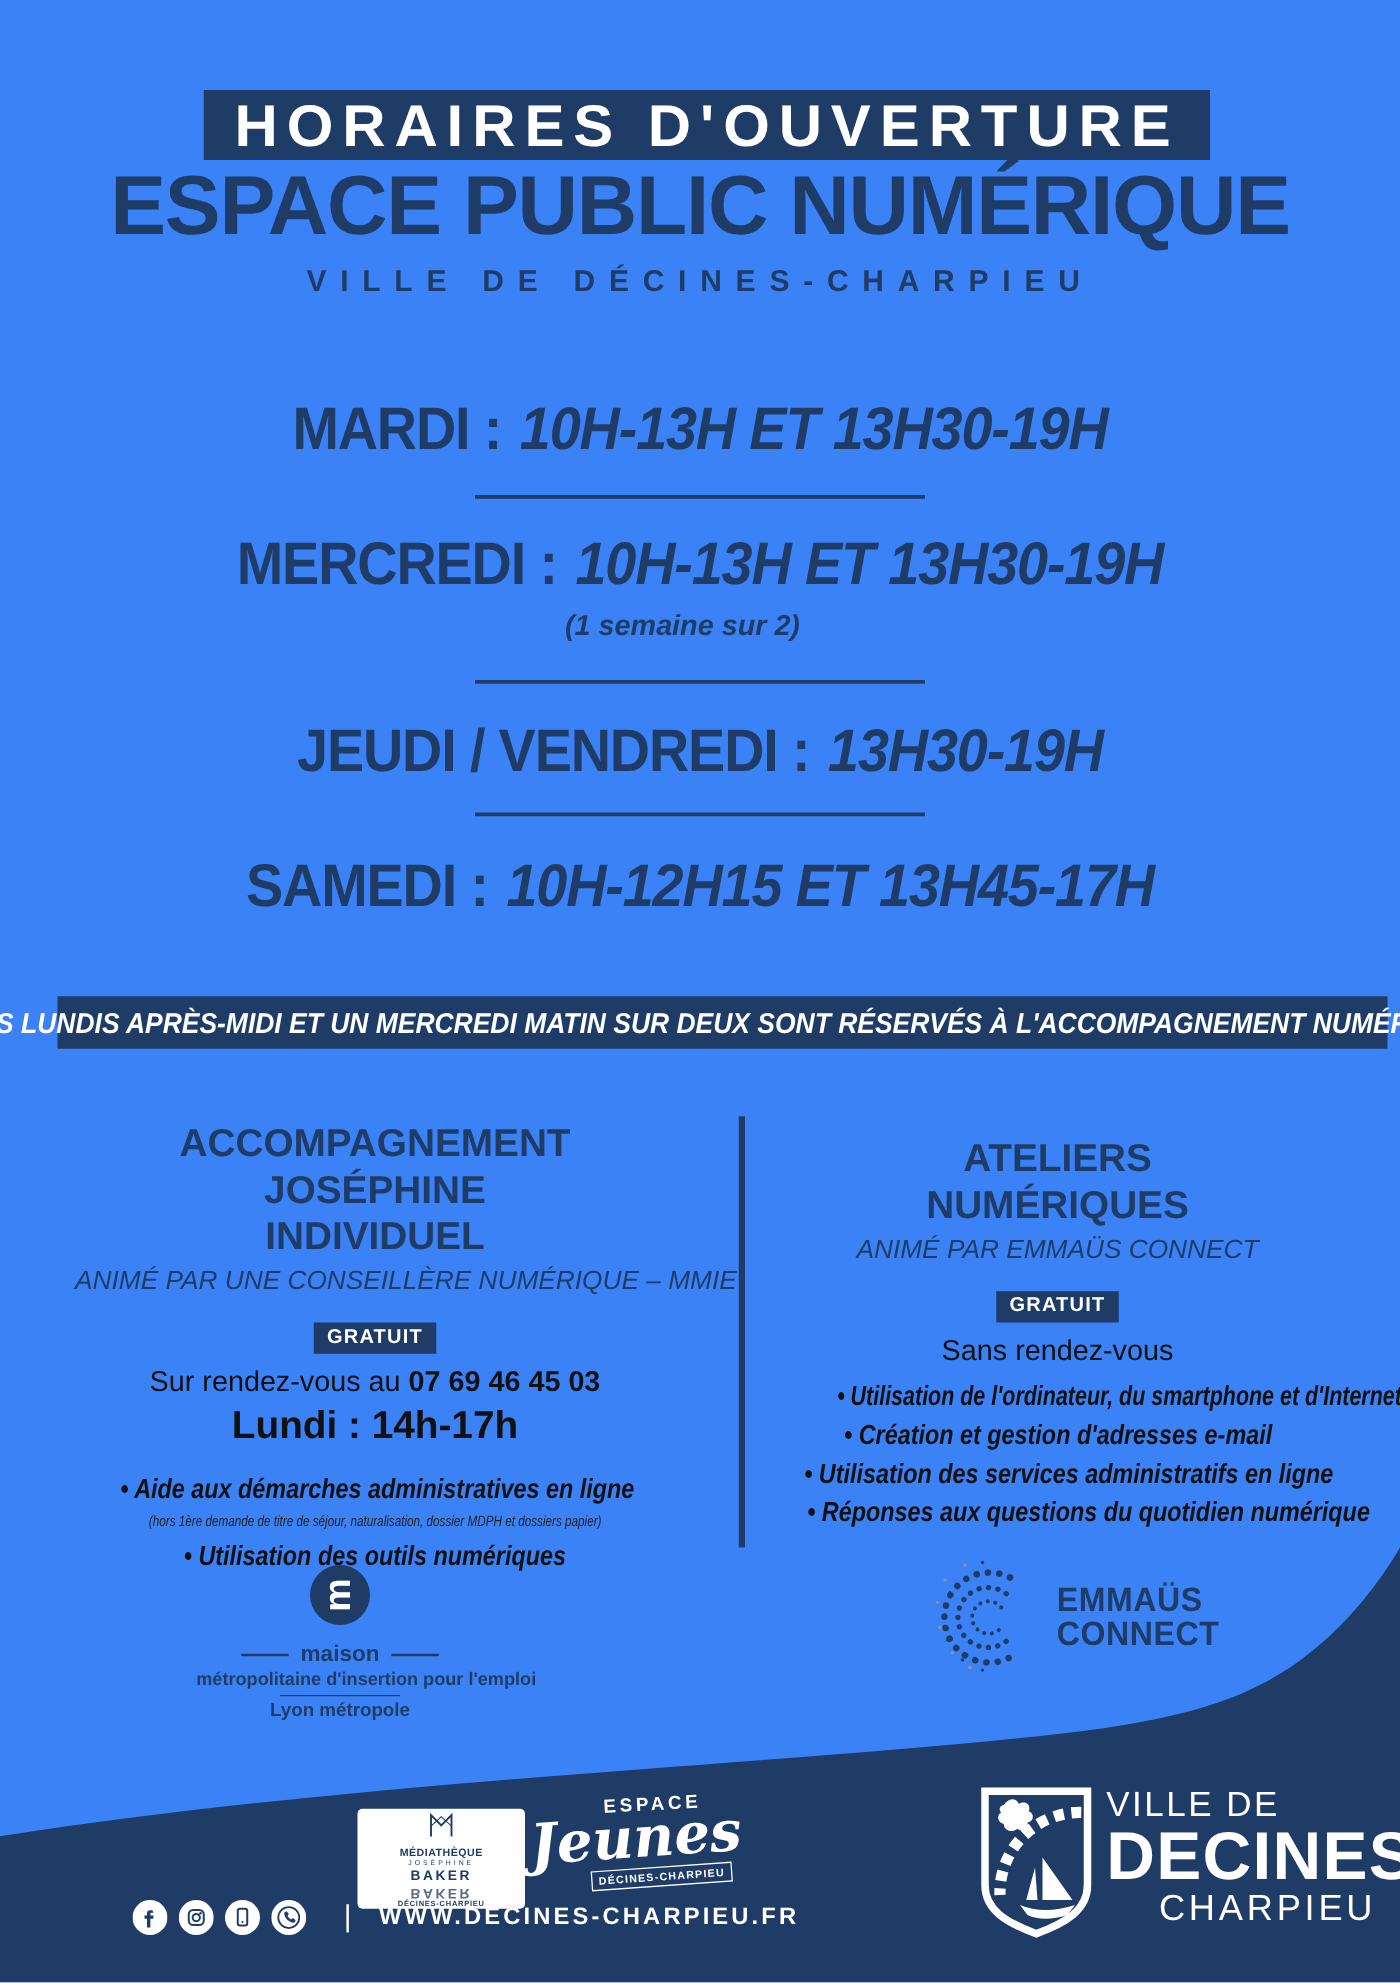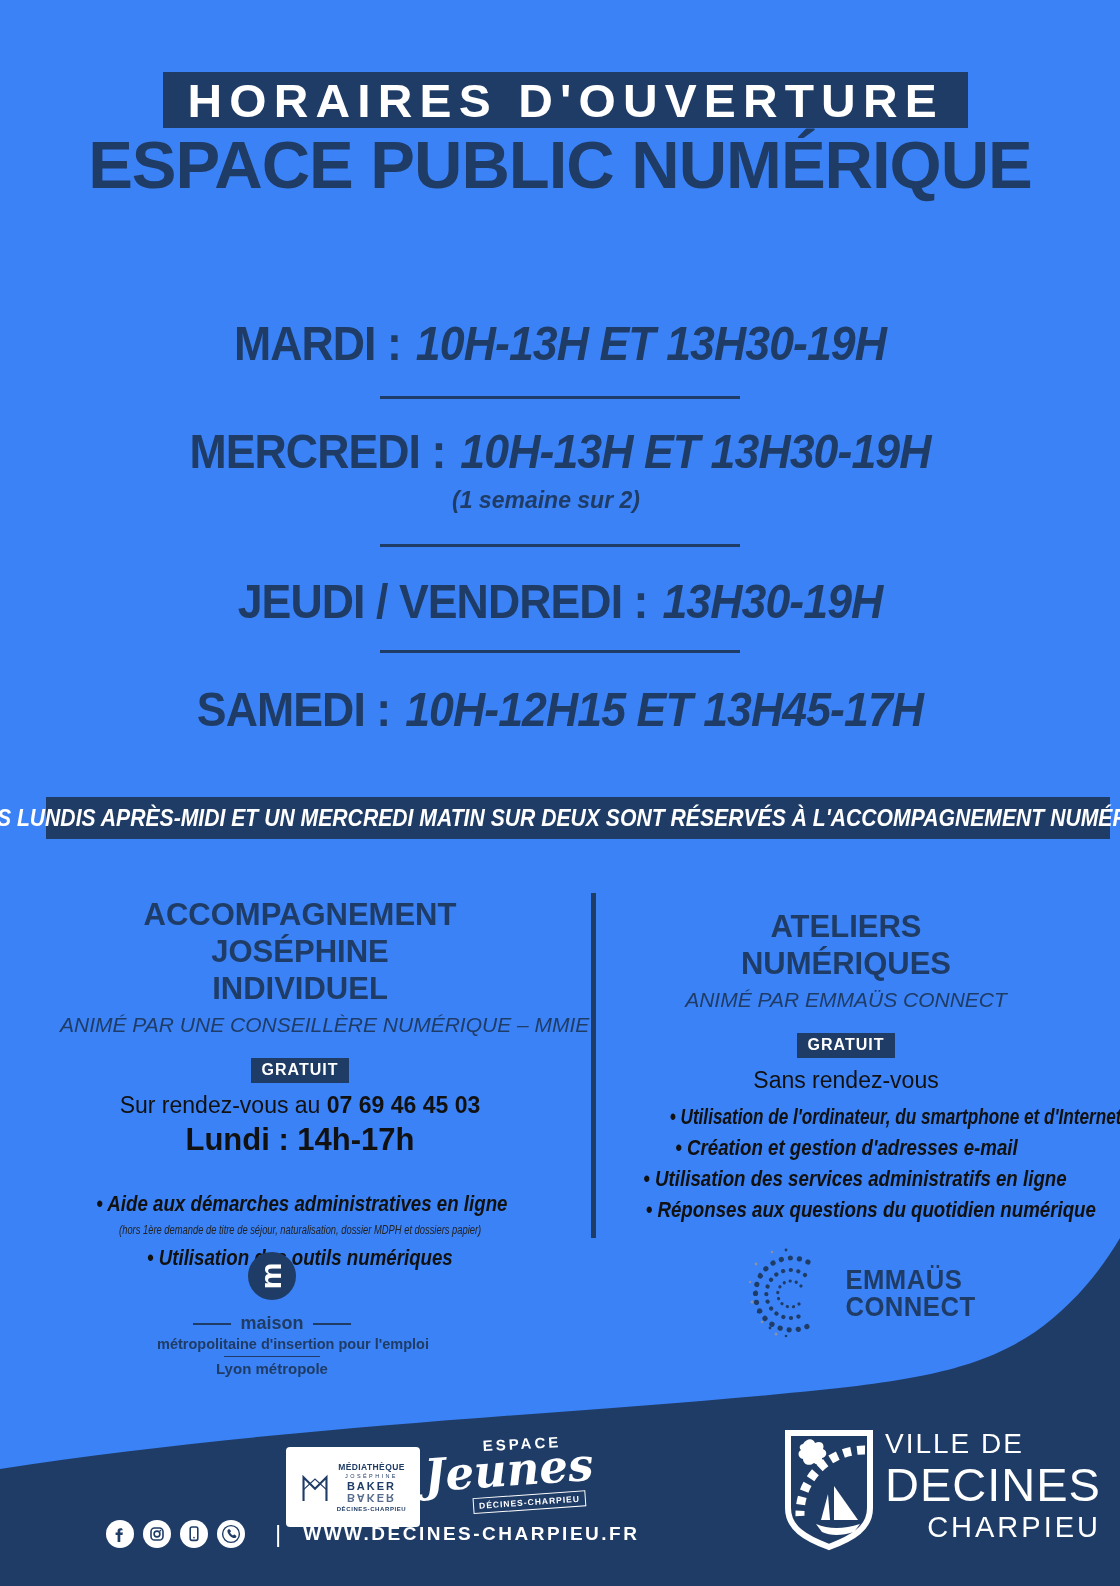--- a/index.html
+++ b/index.html
@@ -47,21 +47,21 @@
   .col-left{left:60px;}
   .col-right{left:606px;margin-top:12px;}
   .col-divider{position:absolute;left:591px;top:893px;width:5px;height:345px;background:var(--navy);}
   .col-title{font-weight:bold;font-size:31px;line-height:37px;}
   .col-animator{font-style:italic;font-size:21px;margin-top:6px;white-space:nowrap;}
   .badge{display:inline-block;background:var(--navy);color:#fff;font-weight:bold;font-size:16px;
     letter-spacing:1px;padding:3px 11px 4px;margin-top:21px;}
   .booking{font-size:23px;color:var(--ink);margin-top:9px;}
   .booking .phone{font-weight:bold;}
   .hours{font-size:31px;font-weight:bold;color:var(--ink);margin-top:3px;}
-  .bullets-left{margin-top:30px;color:var(--ink);}
+  .bullets-left{margin-top:17px;color:var(--ink);}
   .bullets-right{margin-top:7px;color:var(--ink);}
   .bullet{font-size:22px;font-weight:bold;font-style:italic;line-height:31px;white-space:nowrap;}
   .cond85{display:inline-block;transform:scaleX(.85);transform-origin:center;white-space:nowrap;}
   .cond78{display:inline-block;transform:scaleX(.78);transform-origin:center;white-space:nowrap;}
   .fine{font-size:12px;font-style:italic;line-height:23px;color:#222;}
 
   
   .mmie{position:absolute;left:157px;top:1252px;width:230px;text-align:center;color:var(--navy);}
   .mmie-circle{width:48px;height:48px;border-radius:50%;background:var(--navy);margin:0 auto;
     display:flex;align-items:center;justify-content:center;}
@@ -77,21 +77,21 @@
   .emmaus{position:absolute;left:742px;top:1246px;display:flex;align-items:center;gap:4px;}
   .emmaus-text{color:var(--navy);font-weight:bold;font-size:27px;line-height:27px;letter-spacing:.5px;
     white-space:nowrap;transform:scaleX(.95);}
 
   
   .swoosh{position:absolute;left:0;top:0;width:1120px;height:1586px;z-index:0;}
   .fg{z-index:1;}
 
   
   .mediatheque{position:absolute;left:286px;top:1447px;width:134px;height:80px;background:#fff;
-    border-radius:4px;display:flex;align-items:center;justify-content:center;gap:7px;}
+    border-radius:4px;display:flex;align-items:center;justify-content:center;gap:7px;flex-direction:column;}
   .med-text{color:var(--navy);text-align:center;line-height:1;}
   .med-title{font-size:8.5px;font-weight:bold;letter-spacing:.4px;}
   .med-name1{font-size:5.5px;letter-spacing:2.4px;margin-top:2.5px;}
   .med-name2{font-size:11px;font-weight:bold;letter-spacing:2px;margin-top:1.5px;}
   .med-name3{font-size:11px;font-weight:bold;letter-spacing:2px;transform:scaleY(-1);opacity:.75;margin-top:.5px;}
   .med-city{font-size:6px;font-weight:bold;letter-spacing:.6px;margin-top:2.5px;}
 
   .jeunes{position:absolute;left:424px;top:1436px;width:160px;text-align:center;color:#fff;}
   .jeunes-top{font-size:15px;font-weight:bold;letter-spacing:3px;transform:rotate(-3deg) translateX(18px);}
   .jeunes-script{font-family:"DejaVu Serif",serif;font-style:italic;font-weight:bold;font-size:45px;
@@ -99,32 +99,33 @@
   .jeunes-badge{display:inline-block;border:1.5px solid #fff;font-size:8.5px;font-weight:bold;
     letter-spacing:1px;padding:2px 5px;transform:rotate(-4deg) translateX(26px);margin-top:-2px;}
 
   .social-row{position:absolute;left:106px;top:1520px;display:flex;align-items:center;gap:9px;}
   .social-row .sep{color:#fff;font-size:24px;font-weight:normal;margin:0 13px 0 21px;}
   .website{color:#fff;font-weight:bold;font-size:19px;letter-spacing:2.5px;white-space:nowrap;}
 
   .ville{position:absolute;left:783px;top:1428px;display:flex;align-items:flex-start;gap:10px;color:#fff;}
   .ville-text{display:flex;flex-direction:column;width:216px;}
   .ville-l1{font-size:28px;letter-spacing:2px;line-height:32px;}
-  .ville-l2{font-size:47px;font-weight:normal;letter-spacing:1px;line-height:50px;}
+  .ville-l2{font-size:54px;font-weight:bold;letter-spacing:1px;line-height:50px;}
   .ville-l3{font-size:29px;letter-spacing:3px;line-height:34px;text-align:right;}
 </style>
 </head>
 <body>
 
 <div class="page">
 
   <div class="hdr-banner">
     <span>HORAIRES D'OUVERTURE</span>
   </div>
   <div class="main-title">ESPACE PUBLIC NUMÉRIQUE</div>
+  <div class="subtitle">VILLE DE DÉCINES-CHARPIEU</div>
 
   <div class="sched-row row-mardi">
     <span class="sched-day">MARDI :</span>
     <span class="sched-time">10H-13H ET 13H30-19H</span>
   </div>
   <div class="sched-div div-1"></div>
 
   <div class="sched-row row-mercredi">
     <span class="sched-day">MERCREDI :</span>
     <span class="sched-time">10H-13H ET 13H30-19H</span>

